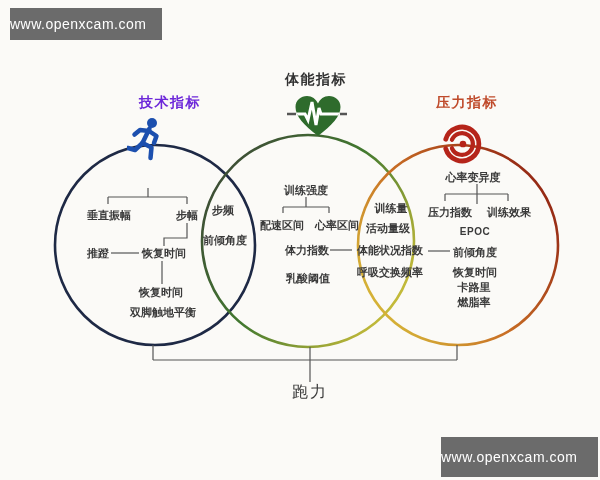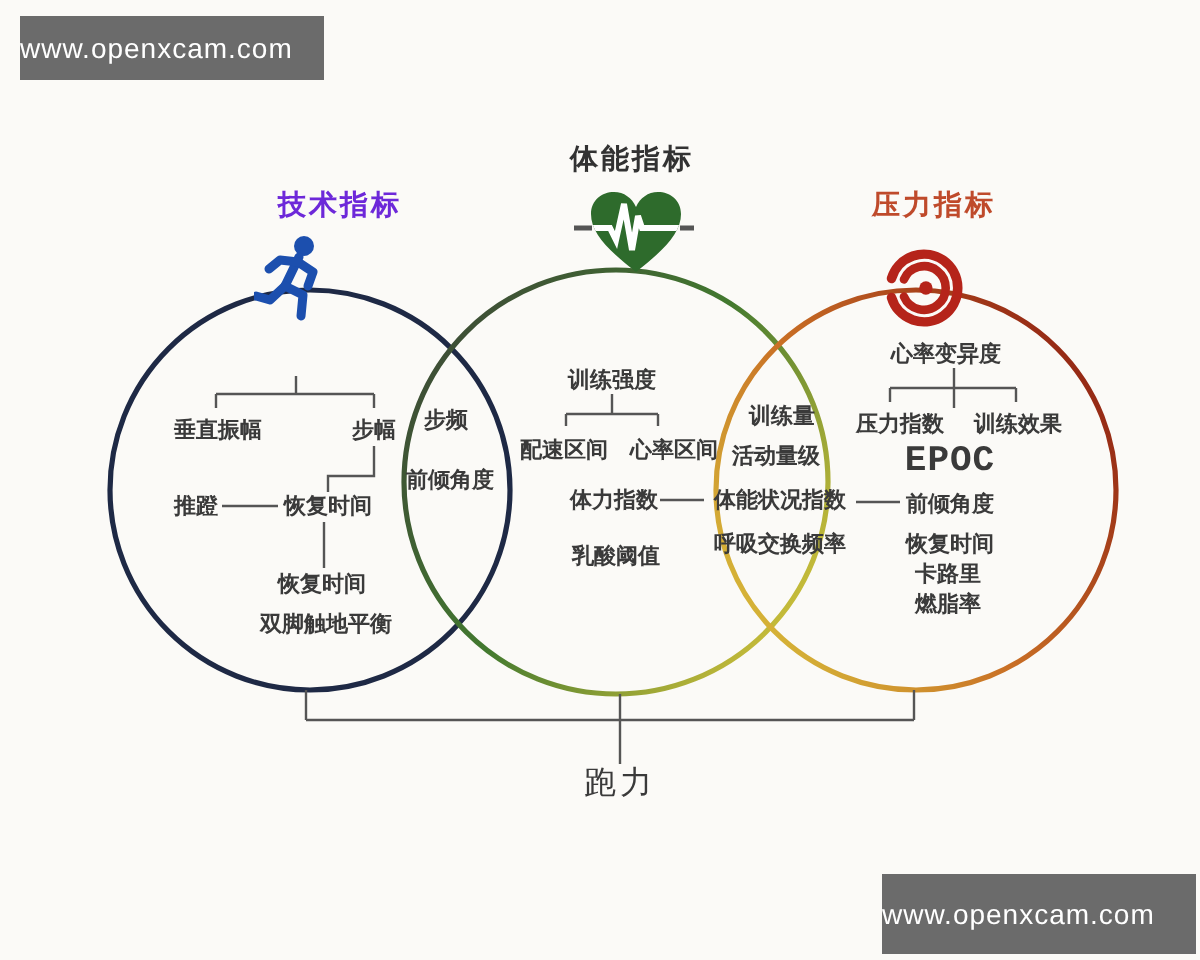--- a/index.html
+++ b/index.html
@@ -6,21 +6,21 @@
   body{font-family:"Liberation Sans","DejaVu Sans",sans-serif;}
   .canvas{position:relative;width:600px;height:480px;overflow:hidden;background:#fbfaf7;}
   .watermark{position:absolute;color:#fff;font-size:14px;letter-spacing:.5px;}
   .wm-top{left:10px;top:8px;width:152px;height:32px;line-height:32px;}
   .wm-bottom{right:2px;bottom:3px;width:157px;height:40px;line-height:40px;}
   svg.base{position:absolute;left:0;top:0;}
   svg.icon{position:absolute;}
   .lbl{position:absolute;transform:translate(-50%,-50%);font-size:11px;font-weight:700;
        white-space:nowrap;color:#3a3a3a;}
   .title{font-size:14px;font-weight:700;letter-spacing:1.5px;}
-  .latin{font-size:18px;letter-spacing:.5px;font-family:Liberation Mono, monospace;}
+  .latin{font-size:10px;letter-spacing:.5px;}
   .big{font-size:16px;font-weight:400;letter-spacing:2px;}
 </style>
 </head>
 <body>
 
 <div class="canvas" style="background: rgb(251, 250, 247);">
 
   <div class="watermark wm-top" style="background: rgb(107, 107, 107);">www.openxcam.com</div>
   <div class="watermark wm-bottom" style="background: rgb(107, 107, 107);">www.openxcam.com</div>
 

